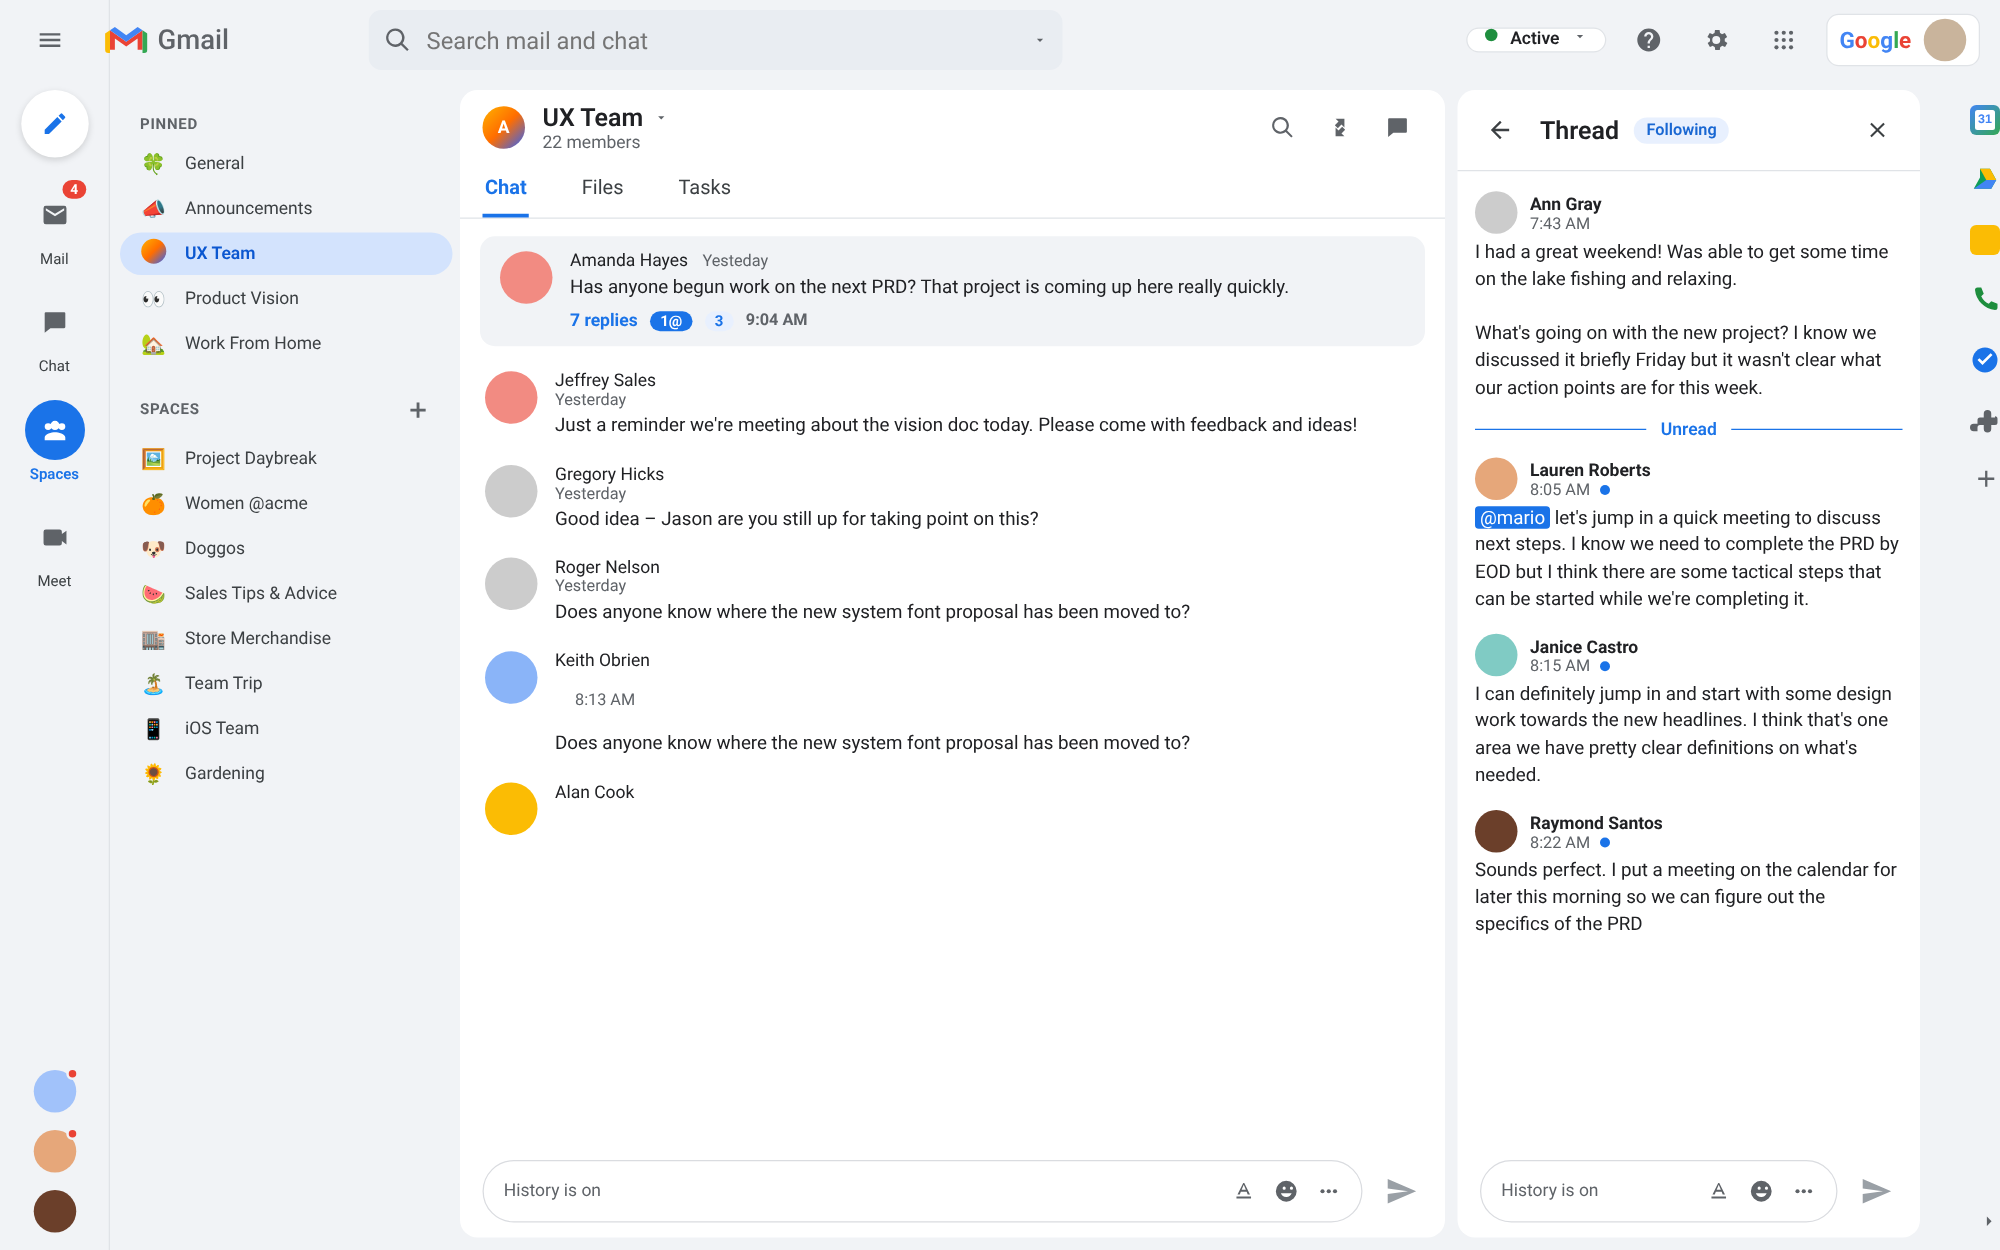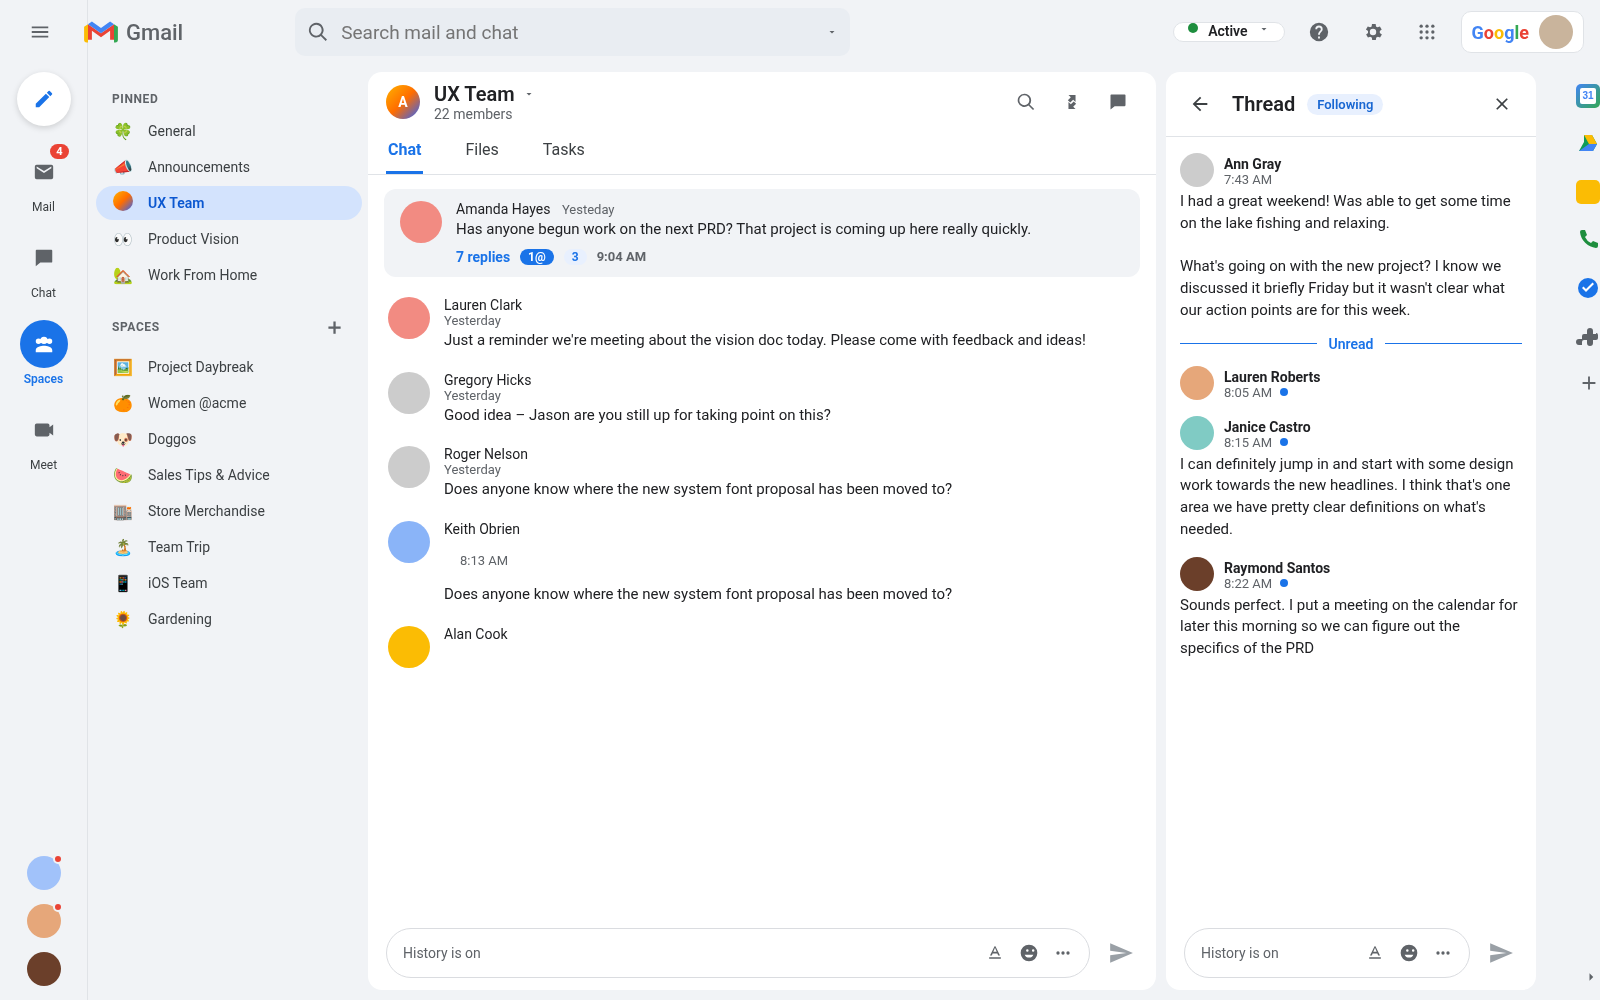--- a/index.html
+++ b/index.html
@@ -344,21 +344,21 @@
                   <span class="pill ghost">3</span>
                   <span class="mtime" style="margin:0">9:04 AM</span>
                 </div>
               </div>
             </div>
           </div>
           <div id="msg-list">
               <div class="msg">
                 <div class="av c1"></div>
     <div style="flex:1">
-      <div><span class="mname">Lauren Clark</span></div>
+      <div><span class="mname">Jeffrey Sales</span></div>
       <div class="mtime" style="margin:0">Yesterday</div>
       <div class="mbody">Just a reminder we're meeting about the vision doc today. Please come with feedback and ideas!</div>
     </div>
               </div>
               <div class="msg">
                 <div class="av c3"></div>
     <div style="flex:1">
       <div><span class="mname">Gregory Hicks</span></div>
       <div class="mtime" style="margin:0">Yesterday</div>
       <div class="mbody">Good idea – Jason are you still up for taking point on this?</div>
@@ -448,20 +448,21 @@
               <div class="tmeta">
                 <div class="av c9"></div>
       <div>
                   <div class="tname">Lauren Roberts</div>
       <div style="display:flex;align-items:center;gap:8px">
                     <span class="ttime">8:05 AM</span>
                     <span class="tdot"></span>
                   </div>
                 </div>
               </div>
+    <div class="tbody"><span class="mention">@mario</span> let's jump in a quick meeting to discuss next steps. I know we need to complete the PRD by EOD but I think there are some tactical steps that can be started while we're completing it.</div>
             </div>
             <div class="tmsg">
               <div class="tmeta">
                 <div class="av c6"></div>
       <div>
                   <div class="tname">Janice Castro</div>
       <div style="display:flex;align-items:center;gap:8px">
                     <span class="ttime">8:15 AM</span>
                     <span class="tdot"></span>
                   </div>

